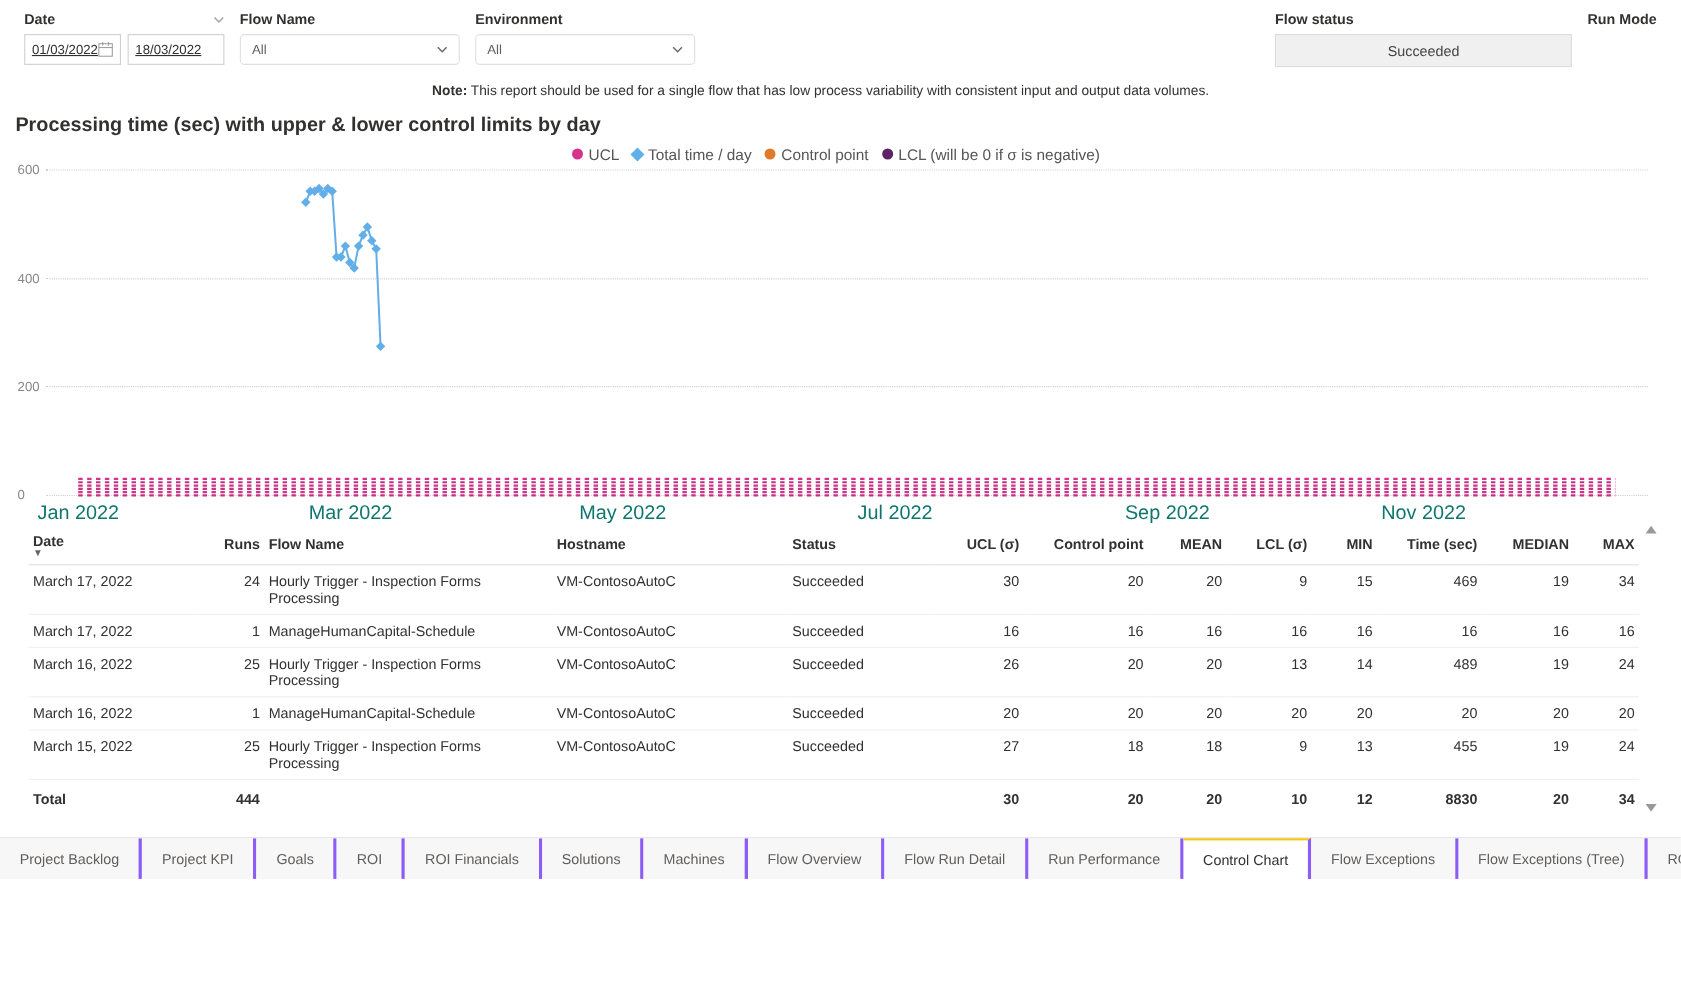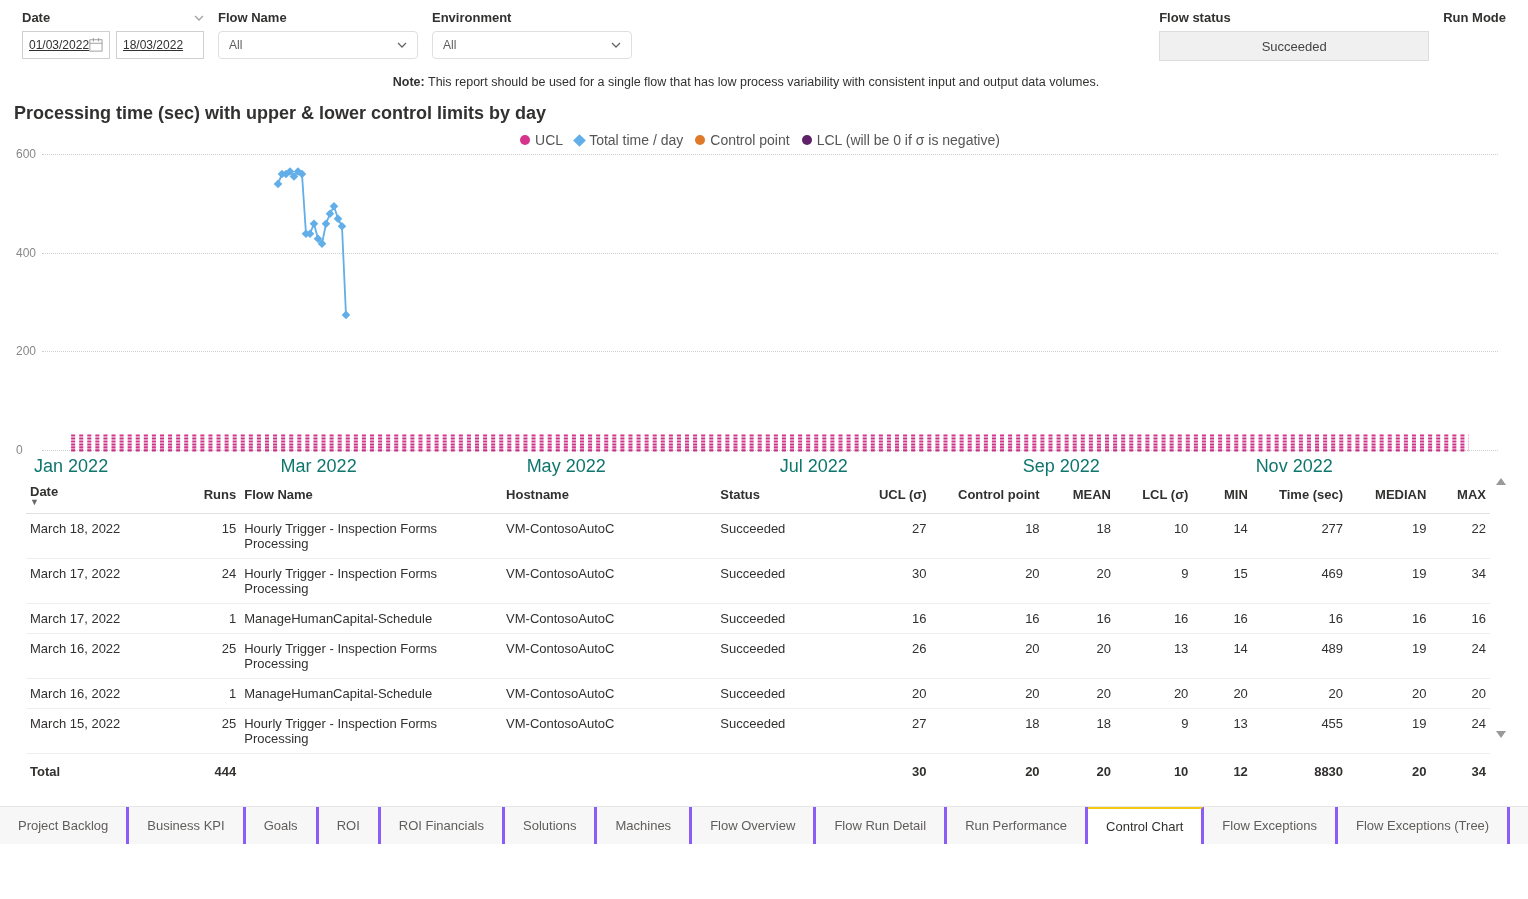--- a/index.html
+++ b/index.html
@@ -272,35 +272,20 @@
           <th class="right" style="width:60px">MEAN</th>
           <th class="right" style="width:65px">LCL (σ)</th>
           <th class="right" style="width:50px">MIN</th>
           <th class="right" style="width:80px">Time (sec)</th>
           <th class="right" style="width:70px">MEDIAN</th>
           <th class="right" style="width:50px">MAX</th>
         </tr>
       </thead>
       <tbody id="tbody">
           <tr>
-            <td>March 18, 2022</td>
-            <td class="right">15</td>
-            <td>Hourly Trigger - Inspection Forms Processing</td>
-            <td>VM-ContosoAutoC</td>
-            <td>Succeeded</td>
-            <td class="right">27</td>
-            <td class="right">18</td>
-            <td class="right">18</td>
-            <td class="right">10</td>
-            <td class="right">14</td>
-            <td class="right">277</td>
-            <td class="right">19</td>
-            <td class="right">22</td>
-          </tr>
-          <tr>
             <td>March 17, 2022</td>
             <td class="right">24</td>
             <td>Hourly Trigger - Inspection Forms Processing</td>
             <td>VM-ContosoAutoC</td>
             <td>Succeeded</td>
             <td class="right">30</td>
             <td class="right">20</td>
             <td class="right">20</td>
             <td class="right">9</td>
             <td class="right">15</td>
@@ -389,21 +374,21 @@
   <div class="vscroll">
     <div class="scroll-thumb">
       <div class="tri-up"></div>
       <div class="tri-dn"></div>
     </div>
   </div>
 </div>
 
 <div class="tabs-bar" id="tabs-bar">
     <div class="tab">Project Backlog</div>
-    <div class="tab">Business KPI</div>
+    <div class="tab">Project KPI</div>
     <div class="tab">Goals</div>
     <div class="tab">ROI</div>
     <div class="tab">ROI Financials</div>
     <div class="tab">Solutions</div>
     <div class="tab">Machines</div>
     <div class="tab">Flow Overview</div>
     <div class="tab">Flow Run Detail</div>
     <div class="tab">Run Performance</div>
     <div class="tab active">Control Chart</div>
     <div class="tab">Flow Exceptions</div>

